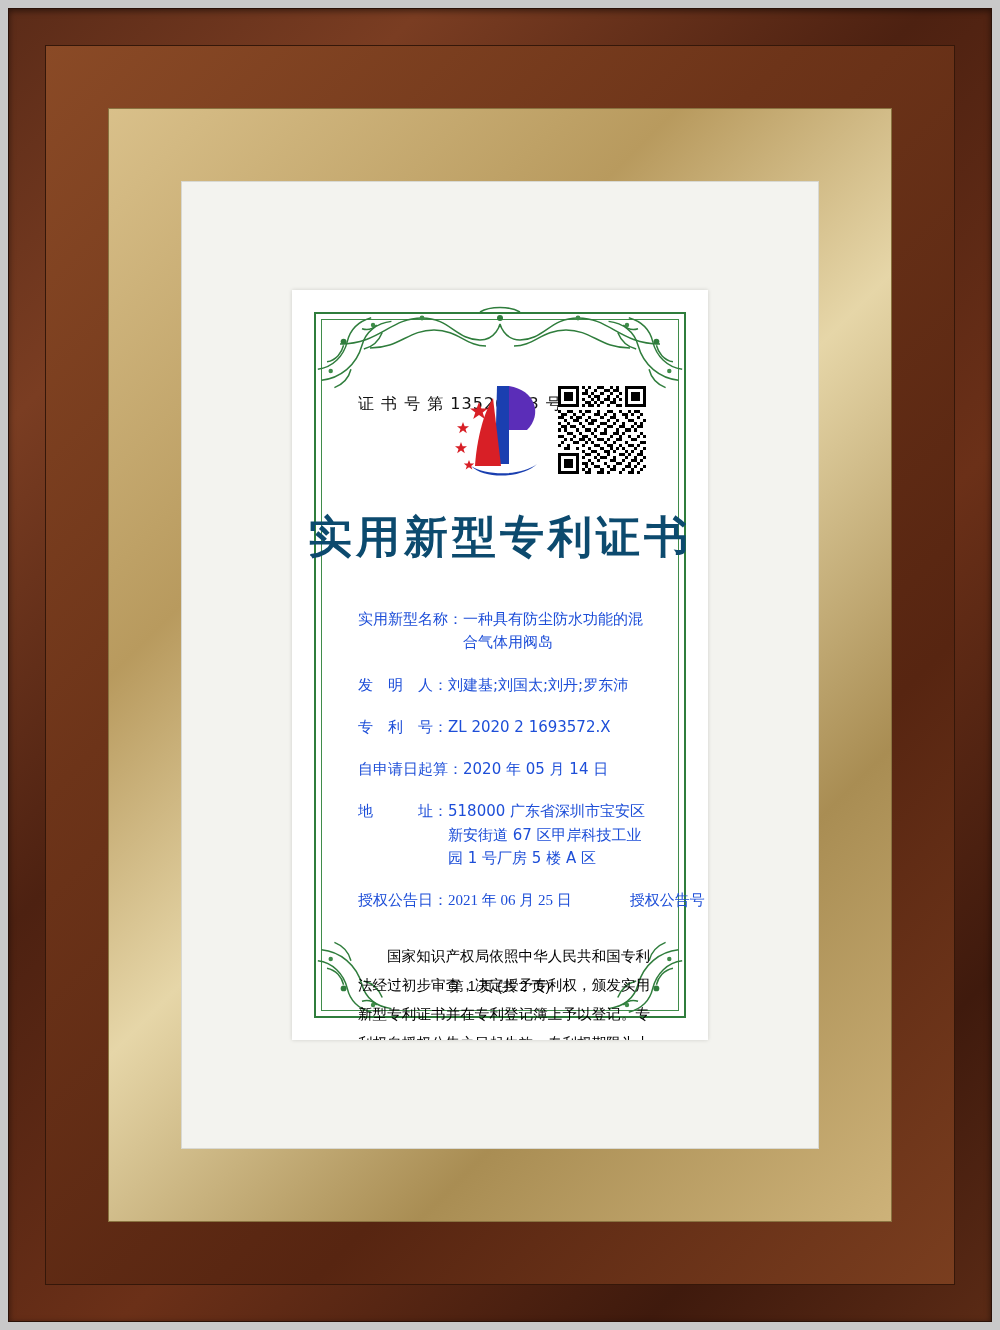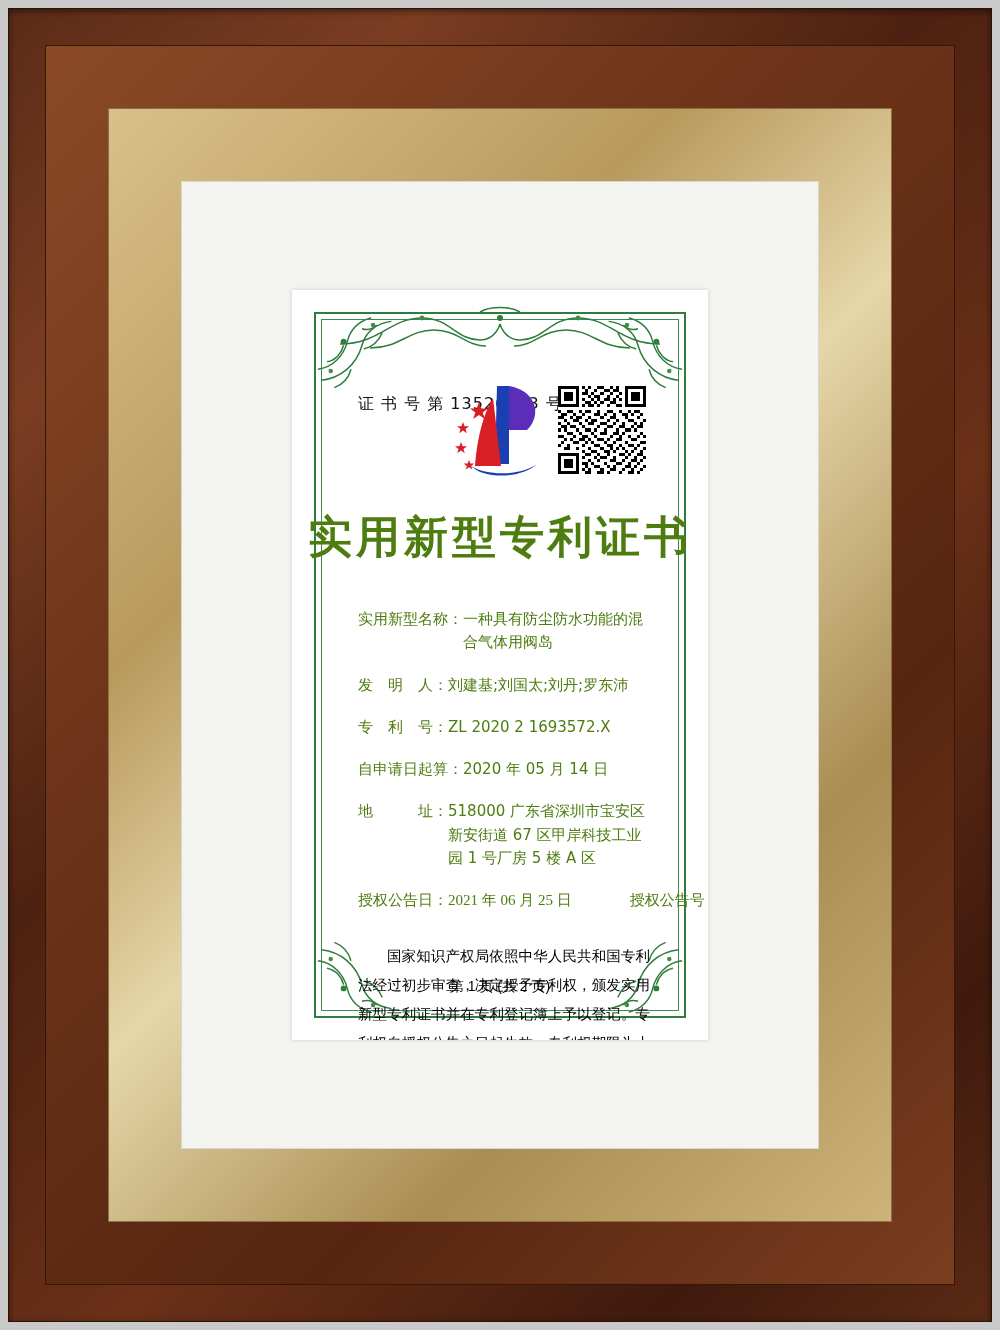--- a/index.html
+++ b/index.html
@@ -98,30 +98,30 @@
     width: 88px; height: 88px;
   }
 
   .main-title {
     position: absolute;
     left: 0; right: 0; top: 218px;
     text-align: center;
     font-size: 44px;
     font-weight: bold;
     letter-spacing: 4px;
-    color: #4d7c0f;
+    color: #0c4a6e;
     font-family: "DejaVu Sans", sans-serif;
   }
 
   
   .fields {
     position: absolute;
     left: 66px; right: 58px; top: 318px;
     font-size: 15px;
-    color: #4d7c0f;
+    color: #1d4ed8;
     font-family: "DejaVu Sans", sans-serif;
   }
   .field-row {
     display: flex;
     align-items: flex-start;
     margin-bottom: 19px;
     line-height: 1.55;
   }
   .field-label {
     white-space: pre;

